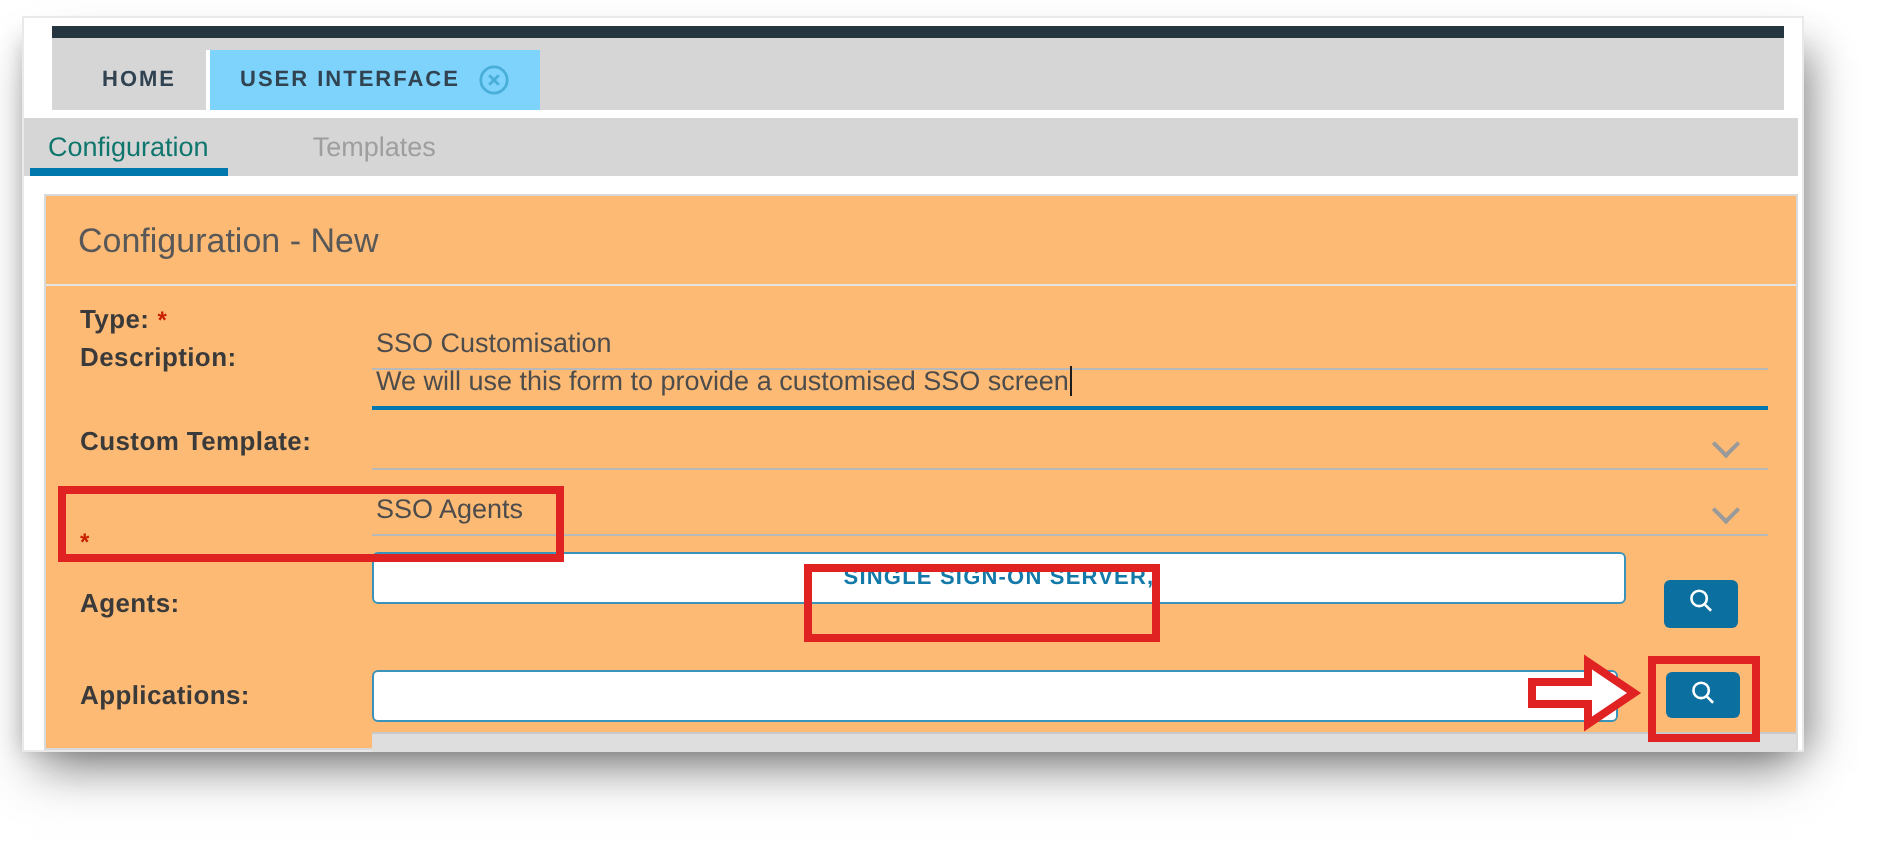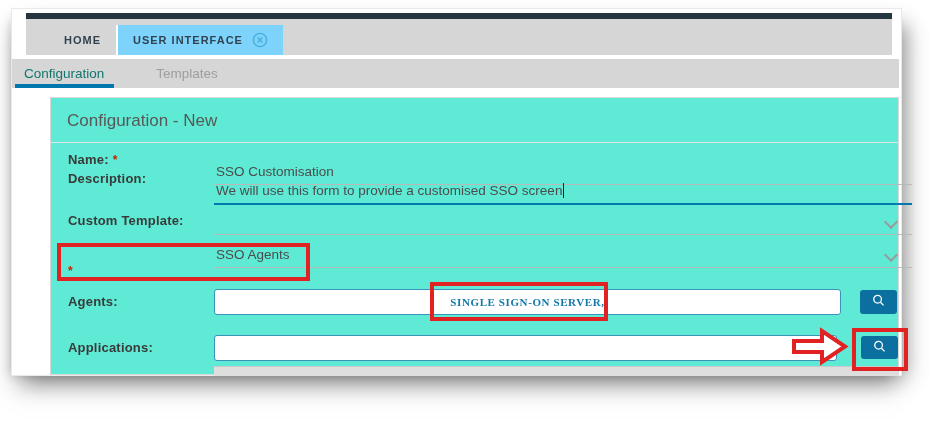--- a/index.html
+++ b/index.html
@@ -17,21 +17,21 @@
       0 16px 22px -6px rgba(70,70,70,.50),
       14px 8px 18px -8px rgba(70,70,70,.40),
       -6px 5px 10px -6px rgba(70,70,70,.28);
   }
 
   .top-accent-bar{position:absolute;left:14px;right:9px;top:4px;height:6px;background:#263640;}
 
   
   .tab-bar{
     position:absolute;left:14px;right:9px;top:10px;height:36px;background:#d6d6d6;
-    display:flex;align-items:flex-end;padding-left:23px;box-sizing:border-box;
+    display:flex;align-items:flex-end;padding-left:10px;box-sizing:border-box;
   }
   .tab{
     height:30px;display:flex;align-items:center;padding:0 15px;
     font-size:11px;font-weight:700;letter-spacing:1px;color:#314351;cursor:default;
   }
   .tab-sep{width:2px;height:30px;background:#fff;}
   .tab.active{background:#7dd3fc;}
   .close-icon{margin-left:9px;display:inline-flex;}
 
   .tab-gap{position:absolute;left:14px;right:9px;top:46px;height:4px;background:#ffffff;}
@@ -41,21 +41,21 @@
     position:absolute;left:0;right:2px;top:50px;height:29px;background:#d6d6d6;
     display:flex;align-items:center;padding-left:12px;box-sizing:border-box;
   }
   .subnav-item{font-size:13.5px;color:#0f766e;}
   .subnav-item.dim{color:#9e9e9e;margin-left:52px;}
   .active-underline{position:absolute;left:3px;bottom:0;width:99px;height:4px;background:#0077ad;}
 
   
   .content-card{
     position:absolute;left:10px;right:2px;top:88px;bottom:0;
-    background:#5eead4;border:1px solid #d9d9d9;box-sizing:border-box;margin-left:28px;
+    background:#fdba74;border:1px solid #d9d9d9;box-sizing:border-box;
   }
   .page-title-row{
     padding:13px 16px 11px 16px;border-bottom:1px solid #e4e4e4;
   }
   .page-title{font-size:17px;color:#585858;}
 
   .field-label{
     position:absolute;left:17px;font-size:13px;font-weight:700;color:#3a3a3a;letter-spacing:.2px;
   }
   .req{color:#c92100;font-weight:700;margin-left:4px;font-size:12px;}
@@ -128,21 +128,21 @@
       <span class="active-underline"></span>
     </div>
 
     <div class="content-card">
 
       <div class="page-title-row">
         <span class="page-title">Configuration - New</span>
       </div>
 
       <div class="field-label" style="top:54px;">
-        <span>Name:</span><span class="req">*</span>
+        <span>Type:</span><span class="req">*</span>
       </div>
       <div class="line-field" style="top:61px;">
         <span>SSO Customisation</span>
       </div>
 
       <div class="field-label" style="top:73px;text-align:right;">Description:</div>
       <div class="line-field focused" style="top:80px;">
         <span>We will use this form to provide a customised SSO screen</span><span class="caret"></span>
       </div>
 
@@ -153,21 +153,21 @@
       </div>
 
       <div class="req-below" style="top:166px;">*</div>
       <div class="line-field" style="top:144px;">
         <span>SSO Agents</span>
         <span class="chevron-down"></span>
       </div>
       <div class="anno-box" style="left:6px;top:145px;width:245px;height:30px;"></div>
 
       <div class="field-label" style="top:196px;">Agents:</div>
-      <div class="box-input" style="top:191px;width:625px;font-family:Liberation Serif, serif;">
+      <div class="box-input" style="top:178px;width:625px;">
         <span class="selected-text">SINGLE SIGN-ON SERVER,</span>
       </div>
       <div class="anno-box" style="left:379px;top:184px;width:170px;height:31px;"></div>
       <button class="search-btn" style="left:809px;top:192px;">
         <span>
           <svg width="15" height="15" viewBox="0 0 16 16">
             <circle cx="7" cy="6.6" r="4.1" fill="none" stroke="#ffffff" stroke-width="1.4"></circle>
             <line x1="10.1" y1="9.9" x2="13.4" y2="13.2" stroke="#ffffff" stroke-width="1.4"></line>
           </svg>
         </span>

